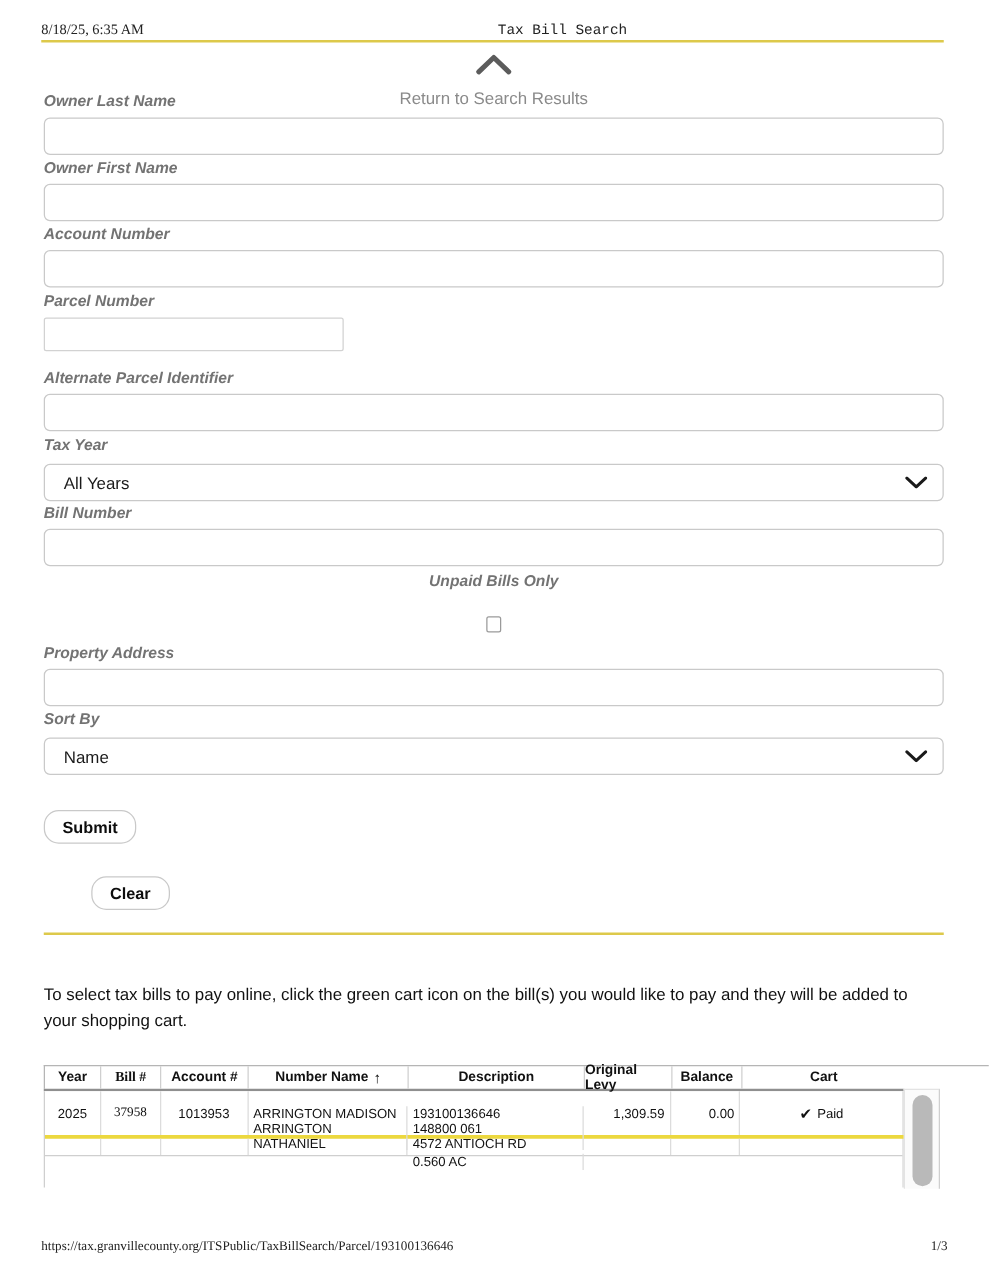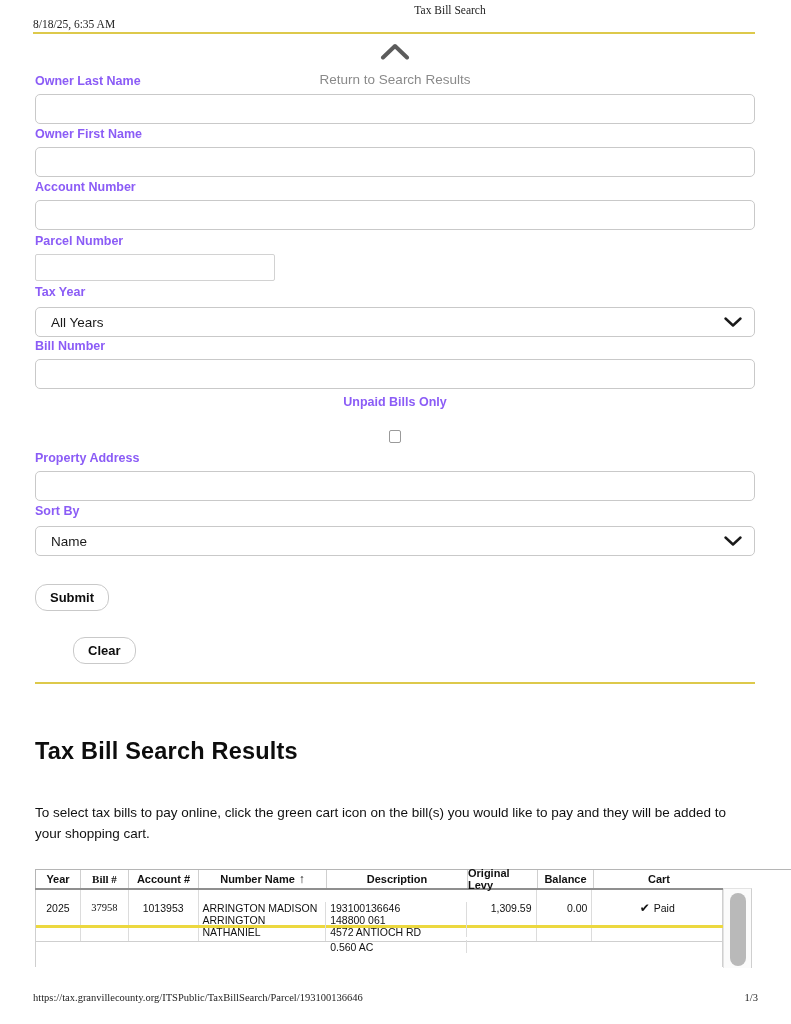--- a/index.html
+++ b/index.html
@@ -4,36 +4,36 @@
 <style>
   * { margin:0; padding:0; box-sizing:border-box; }
   html,body { background:#fff; }
   body {
     width:791px; height:1024px; position:relative; overflow:hidden;
     font-family:"Liberation Sans", sans-serif; color:#111;
   }
   
   .ph-date { position:absolute; top:18px; left:33px;
     font-family:"Liberation Serif", serif; font-size:11.5px; color:#222; }
-  .ph-title { position:absolute; top:4px; left:450px; transform:translateX(-50%);
-    font-family:Liberation Serif, serif; font-size:11.5px; color:#222; }
+  .ph-title { position:absolute; top:18px; left:450px; transform:translateX(-50%);
+    font-family:Liberation Mono, monospace; font-size:11.5px; color:#222; }
   .header-rule { position:absolute; top:32px; left:33px; width:722px; height:2px; background:#ddc94b; }
   .pf-url { position:absolute; top:992px; left:33px;
     font-family:"Liberation Serif", serif; font-size:10.5px; color:#222; }
   .pf-page { position:absolute; top:992px; right:33px;
     font-family:"Liberation Serif", serif; font-size:10.5px; color:#222; }
 
   
   .main { position:absolute; top:40px; left:35px; width:720px; }
 
   .return-block { position:absolute; top:3px; left:0; width:100%; text-align:center; }
   .return-chevron { display:block; margin:0 auto 10px auto; width:30px; height:17px; cursor:pointer; }
   .return-text { font-size:13.5px; color:#8a8a8a; cursor:pointer; }
 
-  .form-label { display:block; font-size:12.5px; line-height:13px; font-weight:bold; color:#8b5cf6; margin-bottom:6px; }
+  .form-label { display:block; font-size:12.5px; line-height:13px; font-weight:bold; color:#737373; margin-bottom:6px;font-style:italic; }
   .text-input { display:block; width:100%; height:30px; border:1px solid #c9c9c9; border-radius:5px;
     background:#fff; font-size:13px; padding:0 10px; outline:none; }
   .text-input.small { width:240px; height:27px; border-radius:2px; border-color:#d2d2d2; }
 
   .select-box { display:flex; align-items:center; justify-content:space-between; width:100%; height:30px;
     border:1px solid #c9c9c9; border-radius:5px; background:#fff; padding:0 12px 0 15px; cursor:pointer; }
   .select-value { font-size:13.5px; color:#1a1a1a; }
 
   .g1{margin-top:35px;} .g2{margin-top:4px;} .g3{margin-top:4px;} .g4{margin-top:5px;}
   .g5{margin-top:15px;} .g6{margin-top:5px;} .g7{margin-top:3px;}
@@ -110,20 +110,24 @@
   <div class="g3">
     <label class="form-label">Account Number</label>
     <input class="text-input" type="text" style="">
   </div>
 
   <div class="g4">
     <label class="form-label">Parcel Number</label>
     <input class="text-input small" type="text" style="">
   </div>
 
+  <div class="g5">
+    <label class="form-label">Alternate Parcel Identifier</label>
+    <input class="text-input" type="text" style="">
+  </div>
 
   <div class="g6">
     <label class="form-label label-gap8">Tax Year</label>
     <div class="select-box">
       <span class="select-value">All Years</span>
       <svg width="18" height="10" viewBox="0 0 18 10">
         <polyline points="1.5,1.5 9,8.5 16.5,1.5" fill="none" stroke="#1a1a1a" stroke-width="2.4" stroke-linecap="round" stroke-linejoin="round"></polyline>
       </svg>
     </div>
   </div>
@@ -157,21 +161,20 @@
 
   <div class="submit-row">
     <button class="btn">Submit</button>
   </div>
   <div class="clear-row">
     <button class="btn">Clear</button>
   </div>
 
   <div class="section-rule"></div>
 
-  <h1 class="results-title">Tax Bill Search Results</h1>
   <p class="results-instructions">To select tax bills to pay online, click the green cart icon on the bill(s) you would like to pay and they will be added to your shopping cart.</p>
 
   <div class="table-wrap">
     <div class="thead-row">
       <div class="th col-year">Year</div>
       <div class="th col-bill">Bill #</div>
       <div class="th col-account">Account #</div>
       <div class="th col-owner">
         <span>Number Name</span>
         <span class="sort-icon">↑</span>

